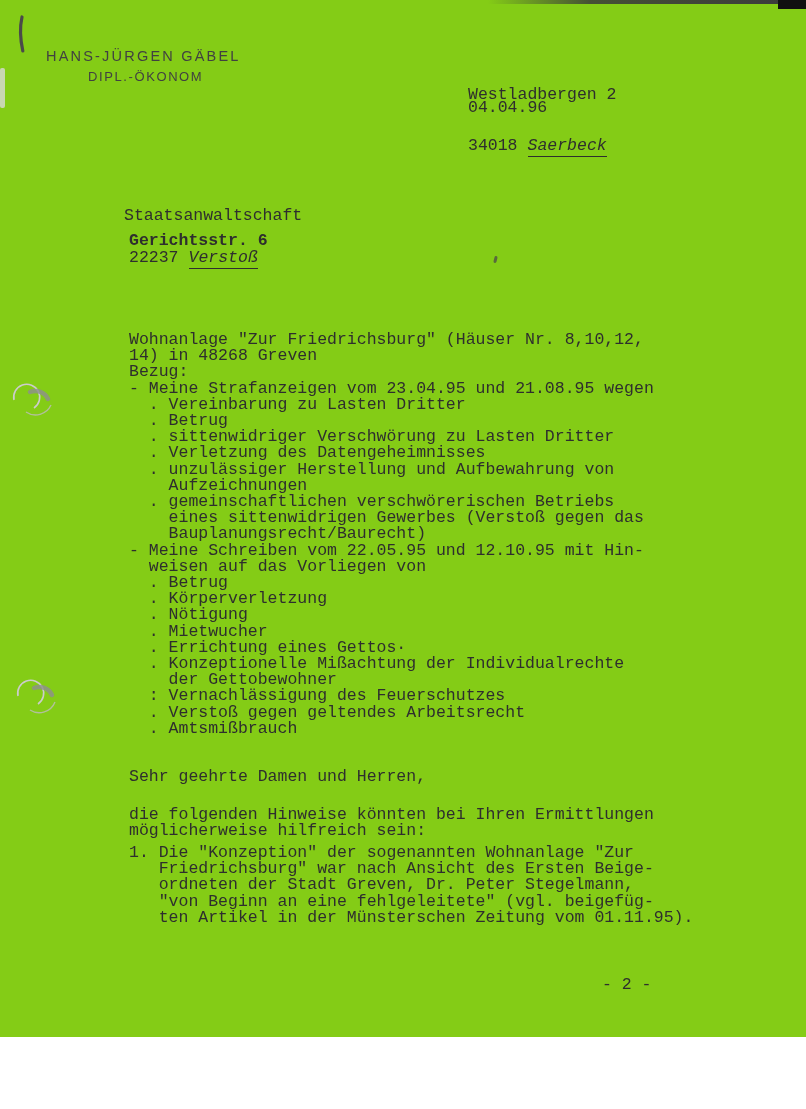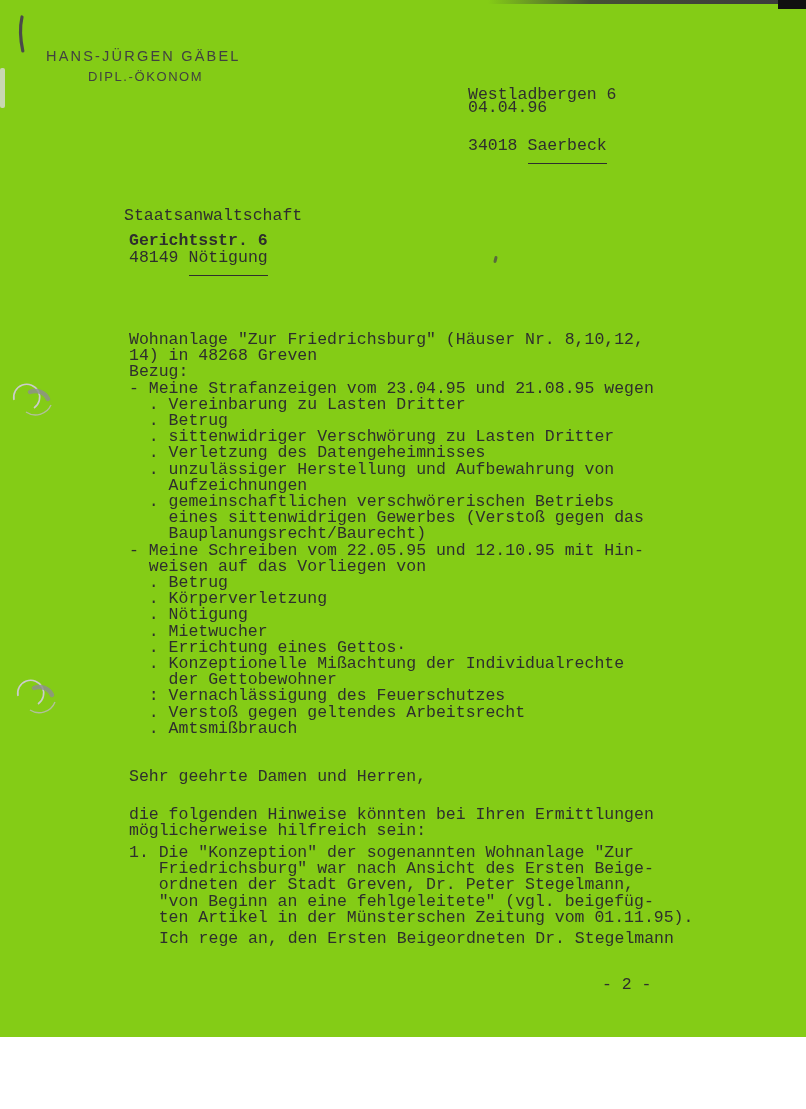--- a/index.html
+++ b/index.html
@@ -13,21 +13,21 @@
   .abs { position:absolute; }
 
   .letterhead-name {
     font-family:"Liberation Sans",sans-serif; font-size:14.5px;
     letter-spacing:2.2px; color:#414141; white-space:pre;
   }
   .letterhead-title {
     font-family:"Liberation Sans",sans-serif; font-size:13px;
     letter-spacing:1.6px; color:#414141; white-space:pre;
   }
-  .underlined { border-bottom:1.7px solid #2e2e2e; padding-bottom:8px; }
+  .underlined { border-bottom:1.7px solid #2e2e2e; padding-bottom:1px;font-style:italic; }
   .city-gap { margin-left:10px; }
 
   .subject-block { line-height:16.2px; }
   .body-block { line-height:16.2px; }
 
   
   .top-bar {
     left:488px; top:0; width:292px; height:4px;
     background:linear-gradient(to right, rgba(70,70,70,0), rgba(58,58,58,.85) 35%, #3c3c3c);
   }
@@ -68,28 +68,28 @@
   <svg class="abs" style="left:10px; top:672px;" width="52" height="46">
     <path d="M8 24 A 13 13 0 1 1 28 32" stroke="#cccccc" stroke-width="1.6" fill="none"></path>
     <path d="M24 16 A 14 14 0 0 1 42 23" stroke="#8f8f8f" stroke-width="4.5" fill="none" stroke-linecap="round" opacity="0.8"></path>
     <path d="M20 38 A 17 17 0 0 0 45 30" stroke="#bdbdbd" stroke-width="1.4" fill="none" opacity="0.8"></path>
   </svg>
 
   <div class="abs letterhead-name" style="left:46px; top:48px;">HANS-JÜRGEN GÄBEL</div>
   <div class="abs letterhead-title" style="left:88px; top:69px;">DIPL.-ÖKONOM</div>
 
   <div class="abs mono" style="left:468px; top:52px;">
-    <div>Westladbergen 6</div>
+    <div>Westladbergen 2</div>
     <div><span>34018</span><span class="underlined city-gap">Saerbeck</span></div>
   </div>
   <div class="abs mono" style="left:468px; top:99px;">04.04.96</div>
 
   <div class="abs mono" style="left:124px; top:207px;">Staatsanwaltschaft</div>
   <div class="abs mono" style="left:129px; top:232px;font-weight:bold;">Gerichtsstr. 6</div>
-  <div class="abs mono" style="left:129px; top:249px;"><span>48149</span><span class="underlined city-gap">Nötigung</span></div>
+  <div class="abs mono" style="left:129px; top:249px;"><span>22237</span><span class="underlined city-gap">Verstoß</span></div>
 
   <div class="abs mono pre-block subject-block" style="left:129px; top:332px;">Wohnanlage "Zur Friedrichsburg" (Häuser Nr. 8,10,12,
 14) in 48268 Greven
 Bezug:
 - Meine Strafanzeigen vom 23.04.95 und 21.08.95 wegen
   . Vereinbarung zu Lasten Dritter
   . Betrug
   . sittenwidriger Verschwörung zu Lasten Dritter
   . Verletzung des Datengeheimnisses
   . unzulässiger Herstellung und Aufbewahrung von
@@ -114,17 +114,16 @@
 möglicherweise hilfreich sein:</div>
 
   <div class="abs mono" style="left:129px; top:768px;">Sehr geehrte Damen und Herren,</div>
 
   <div class="abs mono pre-block body-block" style="left:129px; top:845px;">1. Die "Konzeption" der sogenannten Wohnanlage "Zur
    Friedrichsburg" war nach Ansicht des Ersten Beige-
    ordneten der Stadt Greven, Dr. Peter Stegelmann,
    "von Beginn an eine fehlgeleitete" (vgl. beigefüg-
    ten Artikel in der Münsterschen Zeitung vom 01.11.95).</div>
 
-  <div class="abs mono" style="left:159px; top:930px;">Ich rege an, den Ersten Beigeordneten Dr. Stegelmann</div>
 
   <div class="abs mono" style="left:602px; top:976px;">- 2 -</div>
 
 </div>
 
 </body></html>

